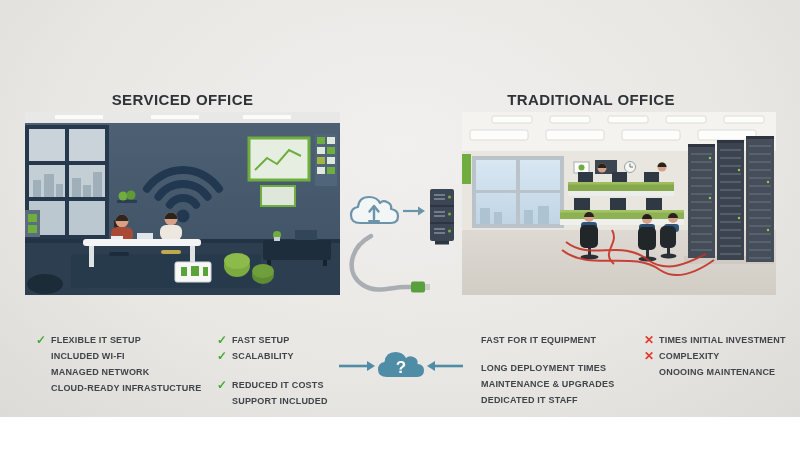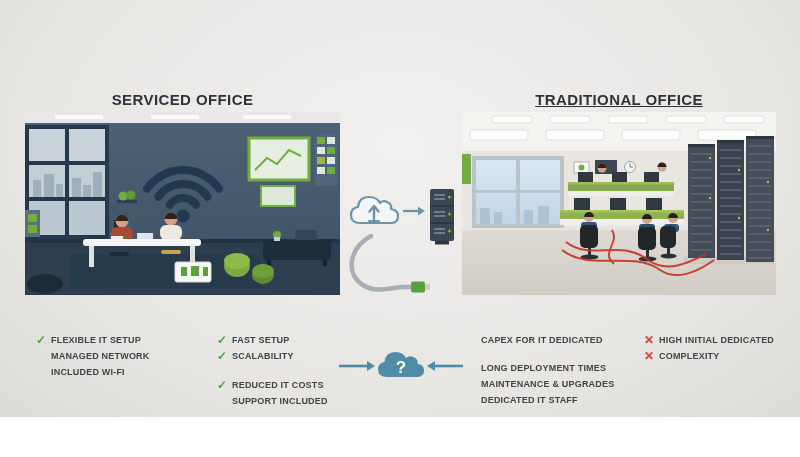--- a/index.html
+++ b/index.html
@@ -3,21 +3,21 @@
 <meta charset="utf-8">
 <style>
   * { margin:0; padding:0; box-sizing:border-box; }
   html,body { width:800px; height:457px; }
   body { font-family:"Liberation Sans", sans-serif; }
   .stage { position:relative; width:800px; height:417px; overflow:hidden;
            background: radial-gradient(ellipse at 50% 35%, #f1f0ee 0%, #e9e7e4 60%, #dddbd8 100%); }
   .title { position:absolute; top:91px; font-size:15px; font-weight:bold;
            color:#2e3338; letter-spacing:.4px; text-align:center; }
   .title-left  { left:25px;  width:315px; }
-  .title-right { left:462px; width:314px;text-decoration:underline; }
+  .title-right { left:434px; width:314px; }
   .scene { position:absolute; top:112px; line-height:0; }
   .scene-left  { left:25px; }
   .scene-right { left:462px; }
   .midicons { position:absolute; left:345px; top:186px; line-height:0; }
   .centercloud { position:absolute; left:337px; top:341px; line-height:0; }
   .list { position:absolute; font-size:9px; font-weight:bold; color:#3f4449; letter-spacing:.2px; }
   .row  { display:flex; align-items:center; height:16px; white-space:nowrap; }
   .mark { width:15px; font-size:12px; font-weight:bold; line-height:1; }
   .check { color:#3fae33; }
   .cross { color:#e03a2f; }
@@ -343,25 +343,29 @@
     </svg>
   </div>
 
   <div class="list" style="left:36px; top:332px;">
     <div class="row">
       <span class="mark check">✓</span>
       <span>FLEXIBLE IT SETUP</span>
     </div>
     <div class="row">
       <span class="mark"></span>
+      <span>INCLUDED WI-FI</span>
+    </div>
+    <div class="row">
+      <span class="mark"></span>
       <span>MANAGED NETWORK</span>
     </div>
     <div class="row">
       <span class="mark"></span>
-      <span>INCLUDED WI-FI</span>
+      <span>CLOUD-READY INFRASTUCTURE</span>
     </div>
   </div>
 
   <div class="list" style="left:217px; top:332px;">
     <div class="row">
       <span class="mark check">✓</span>
       <span>FAST SETUP</span>
     </div>
     <div class="row">
       <span class="mark check">✓</span>
@@ -373,38 +377,42 @@
       <span>REDUCED IT COSTS</span>
     </div>
     <div class="row">
       <span class="mark"></span>
       <span>SUPPORT INCLUDED</span>
     </div>
   </div>
 
   <div class="list" style="left:481px; top:332px;">
     <div class="row">
-      <span>CAPEX FOR IT DEDICATED</span>
+      <span>FAST FOR IT EQUIPMENT</span>
     </div>
     <div class="gap12"></div>
     <div class="row">
       <span>LONG DEPLOYMENT TIMES</span>
     </div>
     <div class="row">
       <span>MAINTENANCE &amp; UPGRADES</span>
     </div>
     <div class="row">
       <span>DEDICATED IT STAFF</span>
     </div>
   </div>
 
   <div class="list" style="left:644px; top:332px;">
     <div class="row">
       <span class="mark cross">✕</span>
-      <span>HIGH INITIAL DEDICATED</span>
+      <span>TIMES INITIAL INVESTMENT</span>
     </div>
     <div class="row">
       <span class="mark cross">✕</span>
       <span>COMPLEXITY</span>
     </div>
+    <div class="row">
+      <span class="mark"></span>
+      <span>ONOOING MAINTENANCE</span>
+    </div>
   </div>
 
 </div>
 
 </body></html>

